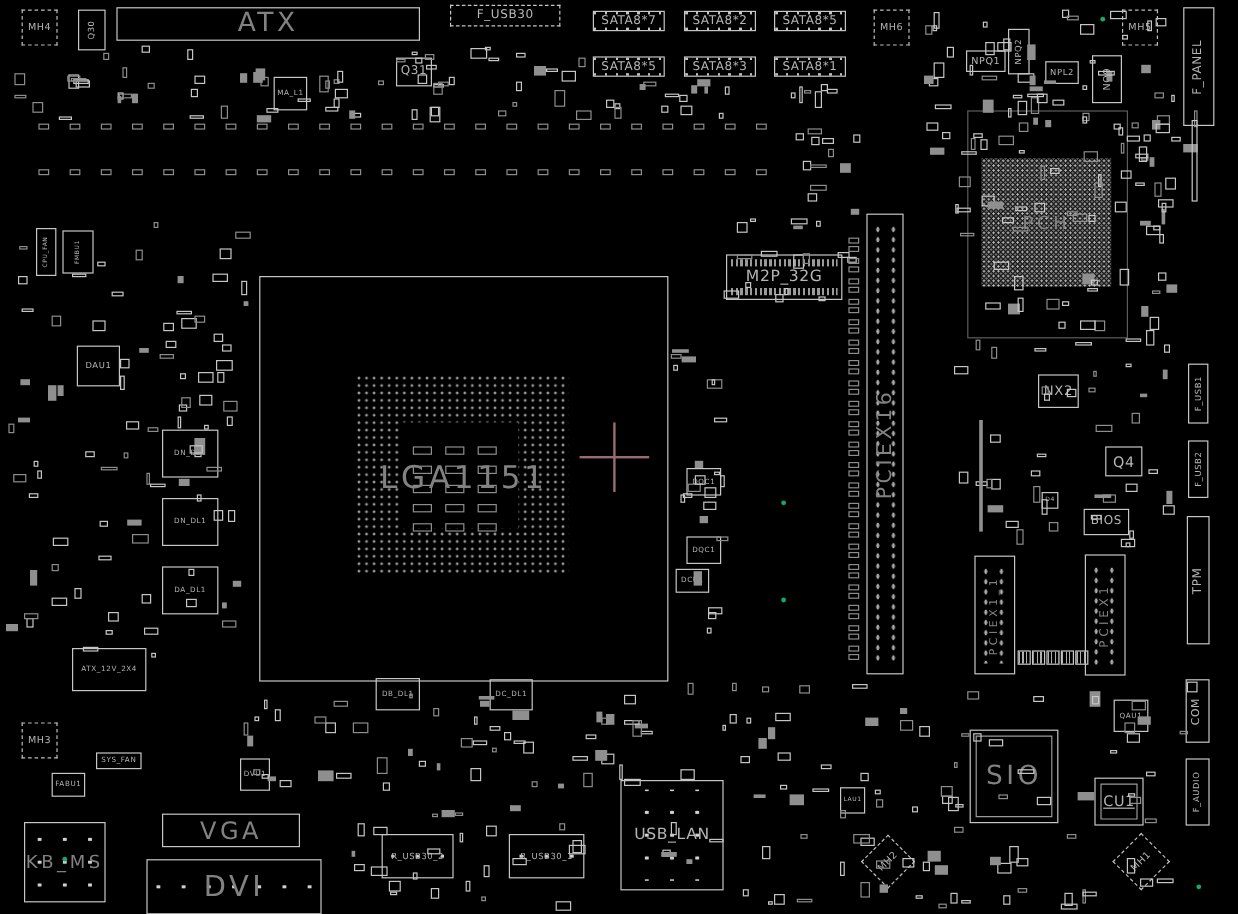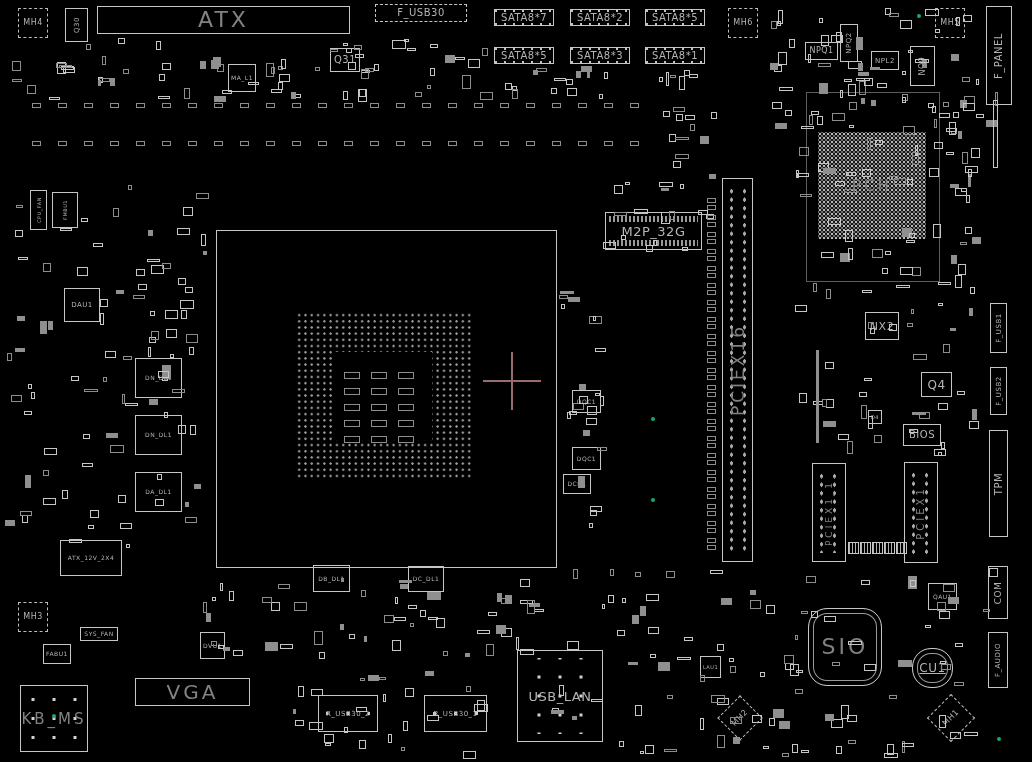--- a/index.html
+++ b/index.html
@@ -30,21 +30,21 @@
   .lga-ring{background-image:radial-gradient(#9c9c9c 1.05px,transparent 1.35px);
             background-size:6.3px 6.2px;}
   .hole{background:#000;}
   .pchgrid{background-color:#161616;
            background-image:radial-gradient(#b8b8b8 0.8px,transparent 1.1px),
                             radial-gradient(#6f6f6f 0.8px,transparent 1.1px);
            background-size:4px 4px,4px 4px;background-position:0 0,2px 2px;}
   .dotbg{position:absolute;background-image:radial-gradient(#d2d2d2 1.5px,transparent 1.9px);
          background-size:21px 19px;background-position:center;}
   .hatch{background-image:repeating-linear-gradient(90deg,#b0b0b0 0 1px,transparent 1px 3px);}
-  .dbl{box-shadow:inset 0 0 0 4px #000, inset 0 0 0 5px #9a9a9a;border-radius:19px;}
+  .dbl{box-shadow:inset 0 0 0 4px #000, inset 0 0 0 5px #9a9a9a;}
   .hstrip{position:absolute;left:3px;right:3px;height:6px;
           background-image:repeating-linear-gradient(90deg,#9a9a9a 0 2px,transparent 2px 4px);}
 </style>
 </head>
 <body>
 
 <div id="board">
     <div class="c ol" style="left: 97px; top: 6px; width: 253px; height: 28px;">
       <span class="lbl big" style="font-size: 22px;">ATX</span>
     </div>
@@ -81,20 +81,24 @@
       <span class="lbl" style="font-size: 6px;">ATX_12V_2X4</span>
     </div>
     <div class="c ol" style="left: 80px; top: 627px; width: 38px; height: 14px;">
       <span class="lbl" style="font-size: 6px;">SYS_FAN</span>
     </div>
     <div class="c ol" style="left: 30px; top: 190px; width: 17px; height: 40px;">
       <span class="lbl v" style="font-size: 5px;">CPU_FAN</span>
     </div>
     <div class="c ol" style="left: 135px; top: 678px; width: 115px; height: 28px;">
       <span class="lbl big" style="font-size: 20px;">VGA</span>
+    </div>
+    <div class="c ol" style="left: 122px; top: 716px; width: 146px; height: 46px;">
+      <div class="dotbg" style="inset: 7px;"></div>
+      <span class="lbl big" style="font-size: 24px;">DVI</span>
     </div>
     <div class="c ol" style="left: 20px; top: 685px; width: 68px; height: 67px;">
       <div class="dotbg" style="inset: 7px;"></div>
       <span class="lbl big" style="font-size: 15px;">KB_MS</span>
     </div>
     <div class="c ol" style="left: 318px; top: 695px; width: 60px; height: 37px;">
       <div class="dotbg" style="inset: 7px;"></div>
       <span class="lbl" style="font-size: 7px;">R_USB30_2</span>
     </div>
     <div class="c ol" style="left: 424px; top: 695px; width: 63px; height: 37px;">
@@ -245,20 +249,23 @@
     <div class="c ol2" style="left: 398px; top: 388px; width: 16px; height: 7px;"></div>
     <div class="c ol2" style="left: 344px; top: 404px; width: 16px; height: 7px;"></div>
     <div class="c ol2" style="left: 371px; top: 404px; width: 16px; height: 7px;"></div>
     <div class="c ol2" style="left: 398px; top: 404px; width: 16px; height: 7px;"></div>
     <div class="c ol2" style="left: 344px; top: 420px; width: 16px; height: 7px;"></div>
     <div class="c ol2" style="left: 371px; top: 420px; width: 16px; height: 7px;"></div>
     <div class="c ol2" style="left: 398px; top: 420px; width: 16px; height: 7px;"></div>
     <div class="c ol2" style="left: 344px; top: 436px; width: 16px; height: 7px;"></div>
     <div class="c ol2" style="left: 371px; top: 436px; width: 16px; height: 7px;"></div>
     <div class="c ol2" style="left: 398px; top: 436px; width: 16px; height: 7px;"></div>
+    <div class="c" style="left: 216px; top: 230px; width: 341px; height: 338px; pointer-events: none;">
+      <span class="lbl big" style="font-size: 26px;">LGA1151</span>
+    </div>
     <div class="c ol3" style="left: 806px; top: 92px; width: 134px; height: 190px;"></div>
     <div class="c pchgrid" style="left: 818px; top: 132px; width: 108px; height: 107px;">
       <span class="lbl big" style="font-size: 15px;">PCH</span>
     </div>
     <div class="c ol" style="left: 271px; top: 89px; width: 11px; height: 4px;"></div>
     <div class="c ol" style="left: 98px; top: 77px; width: 5px; height: 6px;"></div>
     <div class="c ol" style="left: 407px; top: 48px; width: 9px; height: 3px;"></div>
     <div class="c ol" style="left: 361px; top: 70px; width: 9px; height: 3px;"></div>
     <div class="c ol" style="left: 222px; top: 90px; width: 10px; height: 4px;"></div>
     <div class="c ol2" style="left: 123px; top: 69px; width: 6px; height: 5px;"></div>

